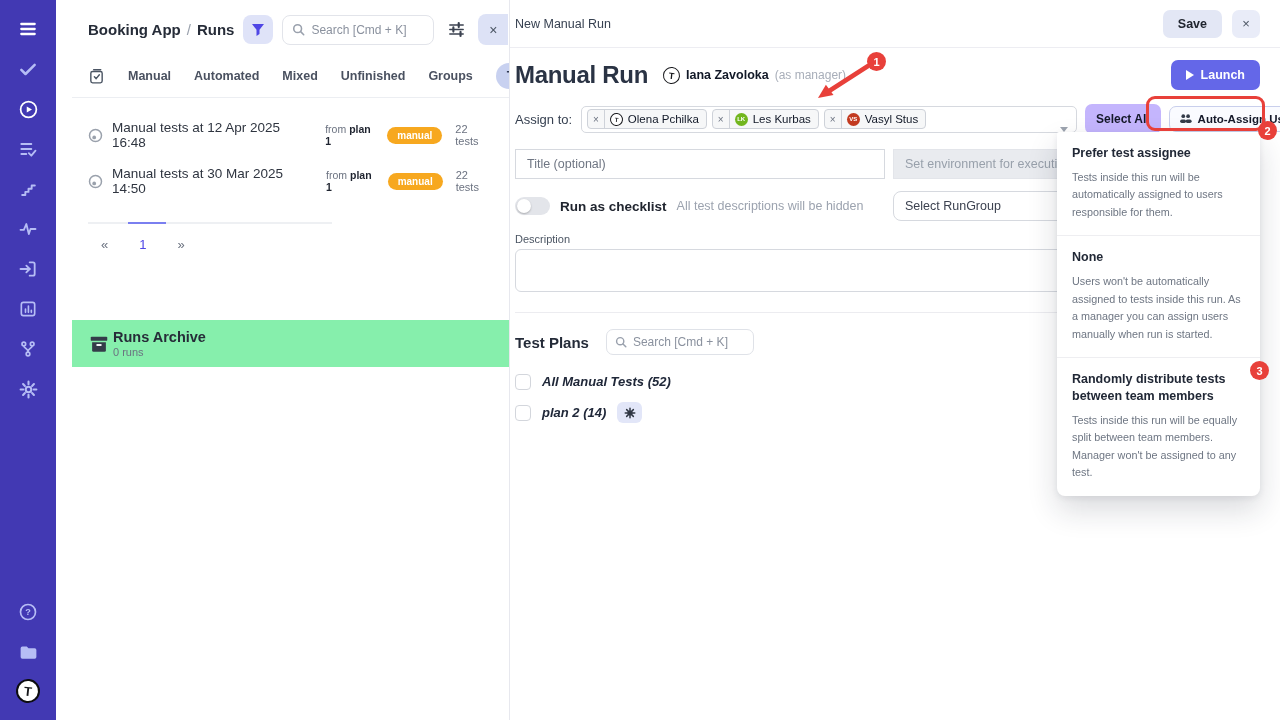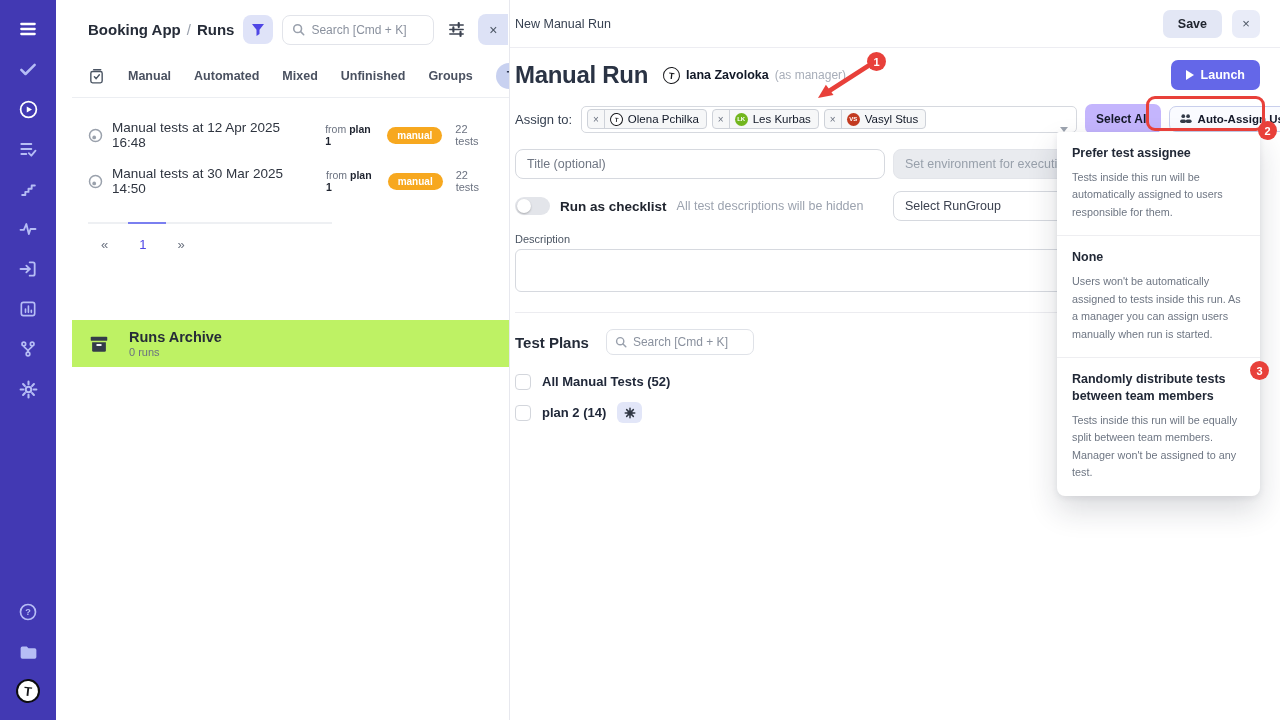--- a/index.html
+++ b/index.html
@@ -51,22 +51,22 @@
   .run-from b { color:#1f2430; }
   .badge-manual { background:#f7a81f; color:#fff; font-size:10px; font-weight:700; padding:3px 10px;
                   border-radius:999px; }
   .run-tests { font-size:11px; color:#6b7280; margin-left:4px; }
   .pagination { margin:26px 16px 0 16px; width:244px; }
   .pag-track { height:2px; background:#eef0f3; position:relative; }
   .pag-active { position:absolute; left:40px; width:38px; height:2px; background:#7a7ff0; }
   .pag-row { display:flex; gap:31px; margin-top:13px; padding-left:13px; font-size:13px; color:#6b7280; }
   .pag-btn { cursor:pointer; }
   .pag-page { color:#4f46e5; cursor:pointer; }
-  .archive { position:absolute; left:0; right:0; top:320px; height:47px; background:#bef264;
-             display:flex; align-items:center; gap:19px; padding:0 16px; cursor:pointer; }
+  .archive { position:absolute; left:0; right:0; top:320px; height:47px; background:#86efac;
+             display:flex; align-items:center; gap:3px; padding:0 16px; cursor:pointer; }
   .archive-icon { color:#343c49; display:flex; }
   .archive-title { font-size:14.5px; font-weight:700; color:#262c38; line-height:1.15; }
   .archive-count { font-size:11px; color:#6b7280; }
 
   
   .right-panel { position:absolute; left:495px; top:0; right:0; height:720px; background:#fff; }
   .rp-header { height:48px; border-bottom:1px solid #ededf2; display:flex; align-items:center; padding:0 20px; }
   .rp-header-title { font-size:12.5px; color:#374151; }
   .rp-actions { margin-left:auto; display:flex; gap:10px; align-items:center; }
   .btn-save { background:#e3e7f5; border:none; border-radius:7px; padding:7px 15px; font-size:12.5px;
@@ -102,21 +102,21 @@
   .assign-caret { position:absolute; right:8px; top:11px; color:#9ca3af; }
   .btn-select-all { background:#c4b5fd; border:none; border-radius:7px; padding:8px 11px; font-size:12px;
                     font-weight:600; color:#15192a; cursor:pointer; font-family:inherit; white-space:nowrap; }
   .btn-auto-assign { background:#fafbff; border:1px solid #c9cfec; border-radius:7px; padding:6px 9px;
                      font-size:11.5px; font-weight:600; color:#15192a; cursor:pointer; font-family:inherit;
                      display:flex; align-items:center; gap:6px; white-space:nowrap; }
   .form-row { display:flex; gap:8px; margin-top:15px; }
   .form-row.second { margin-top:12px; align-items:center; }
   .col-left { width:370px; display:flex; align-items:center; }
   .col-right { width:185px; }
-  .tin { width:100%; height:30px; border:1px solid #d6d9df; border-radius:8px; padding:0 11px; font-size:12.5px;
+  .tin { width:100%; height:30px; border:1px solid #d6d9df; border-radius:0; padding:0 11px; font-size:12.5px;
          color:#374151; outline:none; font-family:inherit; background:#fff; }
   .tin::placeholder { color:#6f7683; }
   .tin.disabled { background:#e9ebef; border-color:#e3e5ea; }
   .tin.disabled::placeholder { color:#98a0ab; }
   .select-box { width:100%; height:30px; border:1px solid #d6d9df; border-radius:8px; padding:0 11px;
                 font-size:12.5px; color:#3c4250; display:flex; align-items:center; cursor:pointer; background:#fff;}
   .toggle-row { display:flex; align-items:center; gap:10px; }
   .toggle { width:35px; height:18px; background:#e3e5ea; border-radius:999px; position:relative; cursor:pointer;
             flex:0 0 auto; }
   .toggle-knob { position:absolute; left:2px; top:2px; width:14px; height:14px; background:#fff;
@@ -125,21 +125,21 @@
   .checklist-hint { font-size:12.5px; color:#9ca3af; white-space:nowrap; }
   .desc-label { font-size:11px; color:#4b5563; margin-top:12px; }
   .desc-area { width:563px; height:43px; border:1px solid #d6d9df; border-radius:6px; margin-top:4px;
                resize:none; outline:none; font-family:inherit; }
   .section-divider { width:745px; height:1px; background:#ececf0; margin-top:16px; }
   .plans-section { margin-top:16px; }
   .plans-head { display:flex; align-items:center; gap:17px; }
   .plans-title { font-size:15px; font-weight:700; color:#242b38; }
   .tp-search { width:148px; height:26px; border:1px solid #dfe2e8; border-radius:7px; display:flex;
                align-items:center; gap:6px; padding:0 8px; }
-  .plans-list { margin-top:11px; }
+  .plans-list { margin-top:11px;font-style:italic; }
   .plan-row { display:flex; align-items:center; gap:11px; height:31px; margin:0 -20px; padding:0 20px;
               cursor:pointer; }
   .plan-row.highlight { background:#fdf8e6; }
   .checkbox { width:16px; height:16px; border:1px solid #d3d6dc; border-radius:4px; background:#fff;
               flex:0 0 auto; cursor:pointer; position:relative; }
   .checkbox.checked { background:#4f46e5; border-color:#4f46e5; }
   .checkbox.checked::after { content:""; position:absolute; left:5px; top:5px; width:6px; height:6px;
               background:#fff; border-radius:1.5px; }
   .plan-label { font-size:13px; font-weight:700; color:#202839; }
   .gear-btn { width:25px; height:21px; background:#e2e6f8; border:none; border-radius:6px; cursor:pointer;

